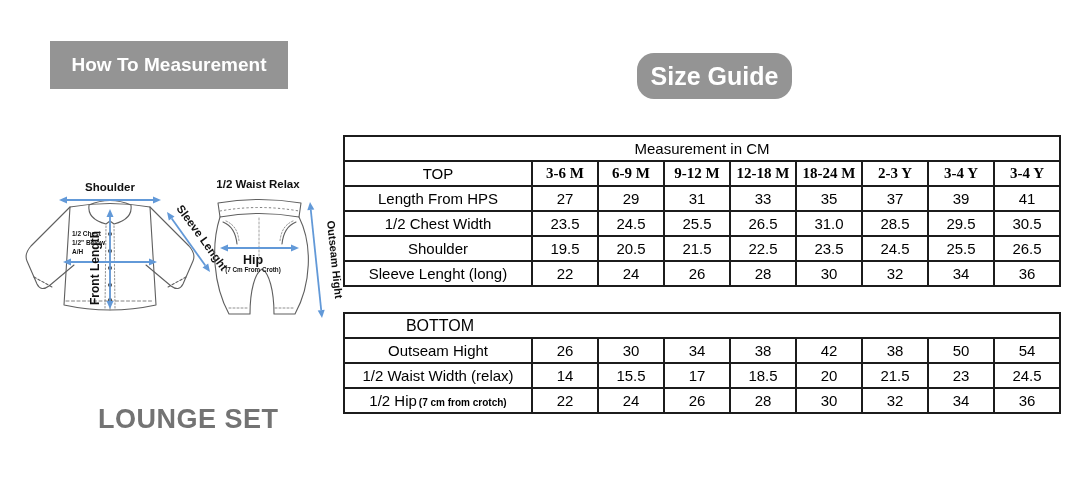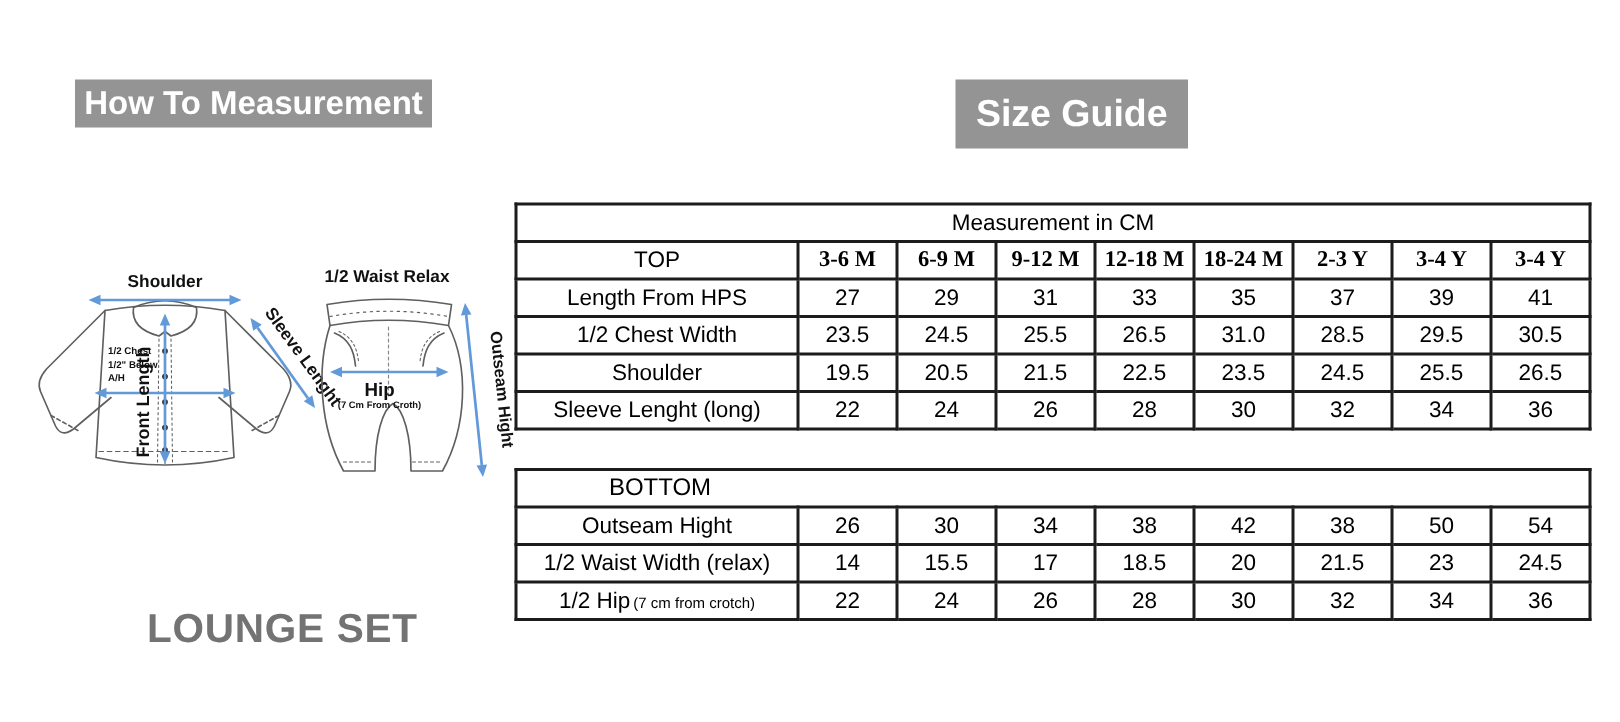--- a/index.html
+++ b/index.html
@@ -12,22 +12,22 @@
     color:#000;
   }
   .gray-banner {
     position:absolute;
     background:#949494;
     color:#ffffff;
     font-weight:bold;
     display:flex; align-items:center; justify-content:center;
     white-space:nowrap;
   }
-  #howto-banner  { left:50px;  top:53px; width:238px; height:32px; font-size:22px; }
-  #sizeguide-banner { left:637px; top:53px; width:155px; height:46px; font-size:25px; }
+  #howto-banner  { left:50px;  top:41px; width:238px; height:48px; font-size:19px; }
+  #sizeguide-banner { left:637px; top:53px; width:155px; height:46px; font-size:25px;border-radius:17px; }
   #product-title {
     position:absolute; left:98px; top:404px;
     font-size:27px; font-weight:bold; color:#737373; letter-spacing:0.5px;
   }
   svg.diagram { position:absolute; overflow:visible; }
   #shirt-svg { left:10px; top:176px; }
   #pants-svg { left:203px; top:170px; }
 
   table.size-table {
     position:absolute; left:343px;
@@ -43,21 +43,21 @@
   }
   .size-table col.c-label { width:188px; }
   .size-table col.c-size  { width:66px; }
   .tbl-title   { font-size:15.5px; }
   .section-head{ font-size:16px; }
   .size-head   { font-weight:bold; font-size:14.5px;font-family:Liberation Serif, serif; }
   .row-label   { font-size:15.5px; }
   .merged-head span.first-col-span {
     display:inline-block; width:188px; text-align:center; font-size:16px;
   }
-  .note-small  { font-size:10px; font-weight:normal; margin-left:2px; }
+  .note-small  { font-size:10px; font-weight:bold; margin-left:2px; }
 </style>
 </head>
 <body>
 
 <div class="gray-banner" id="howto-banner">
   <span>How To Measurement</span>
 </div>
 <div class="gray-banner" id="sizeguide-banner">
   <span>Size Guide</span>
 </div>

